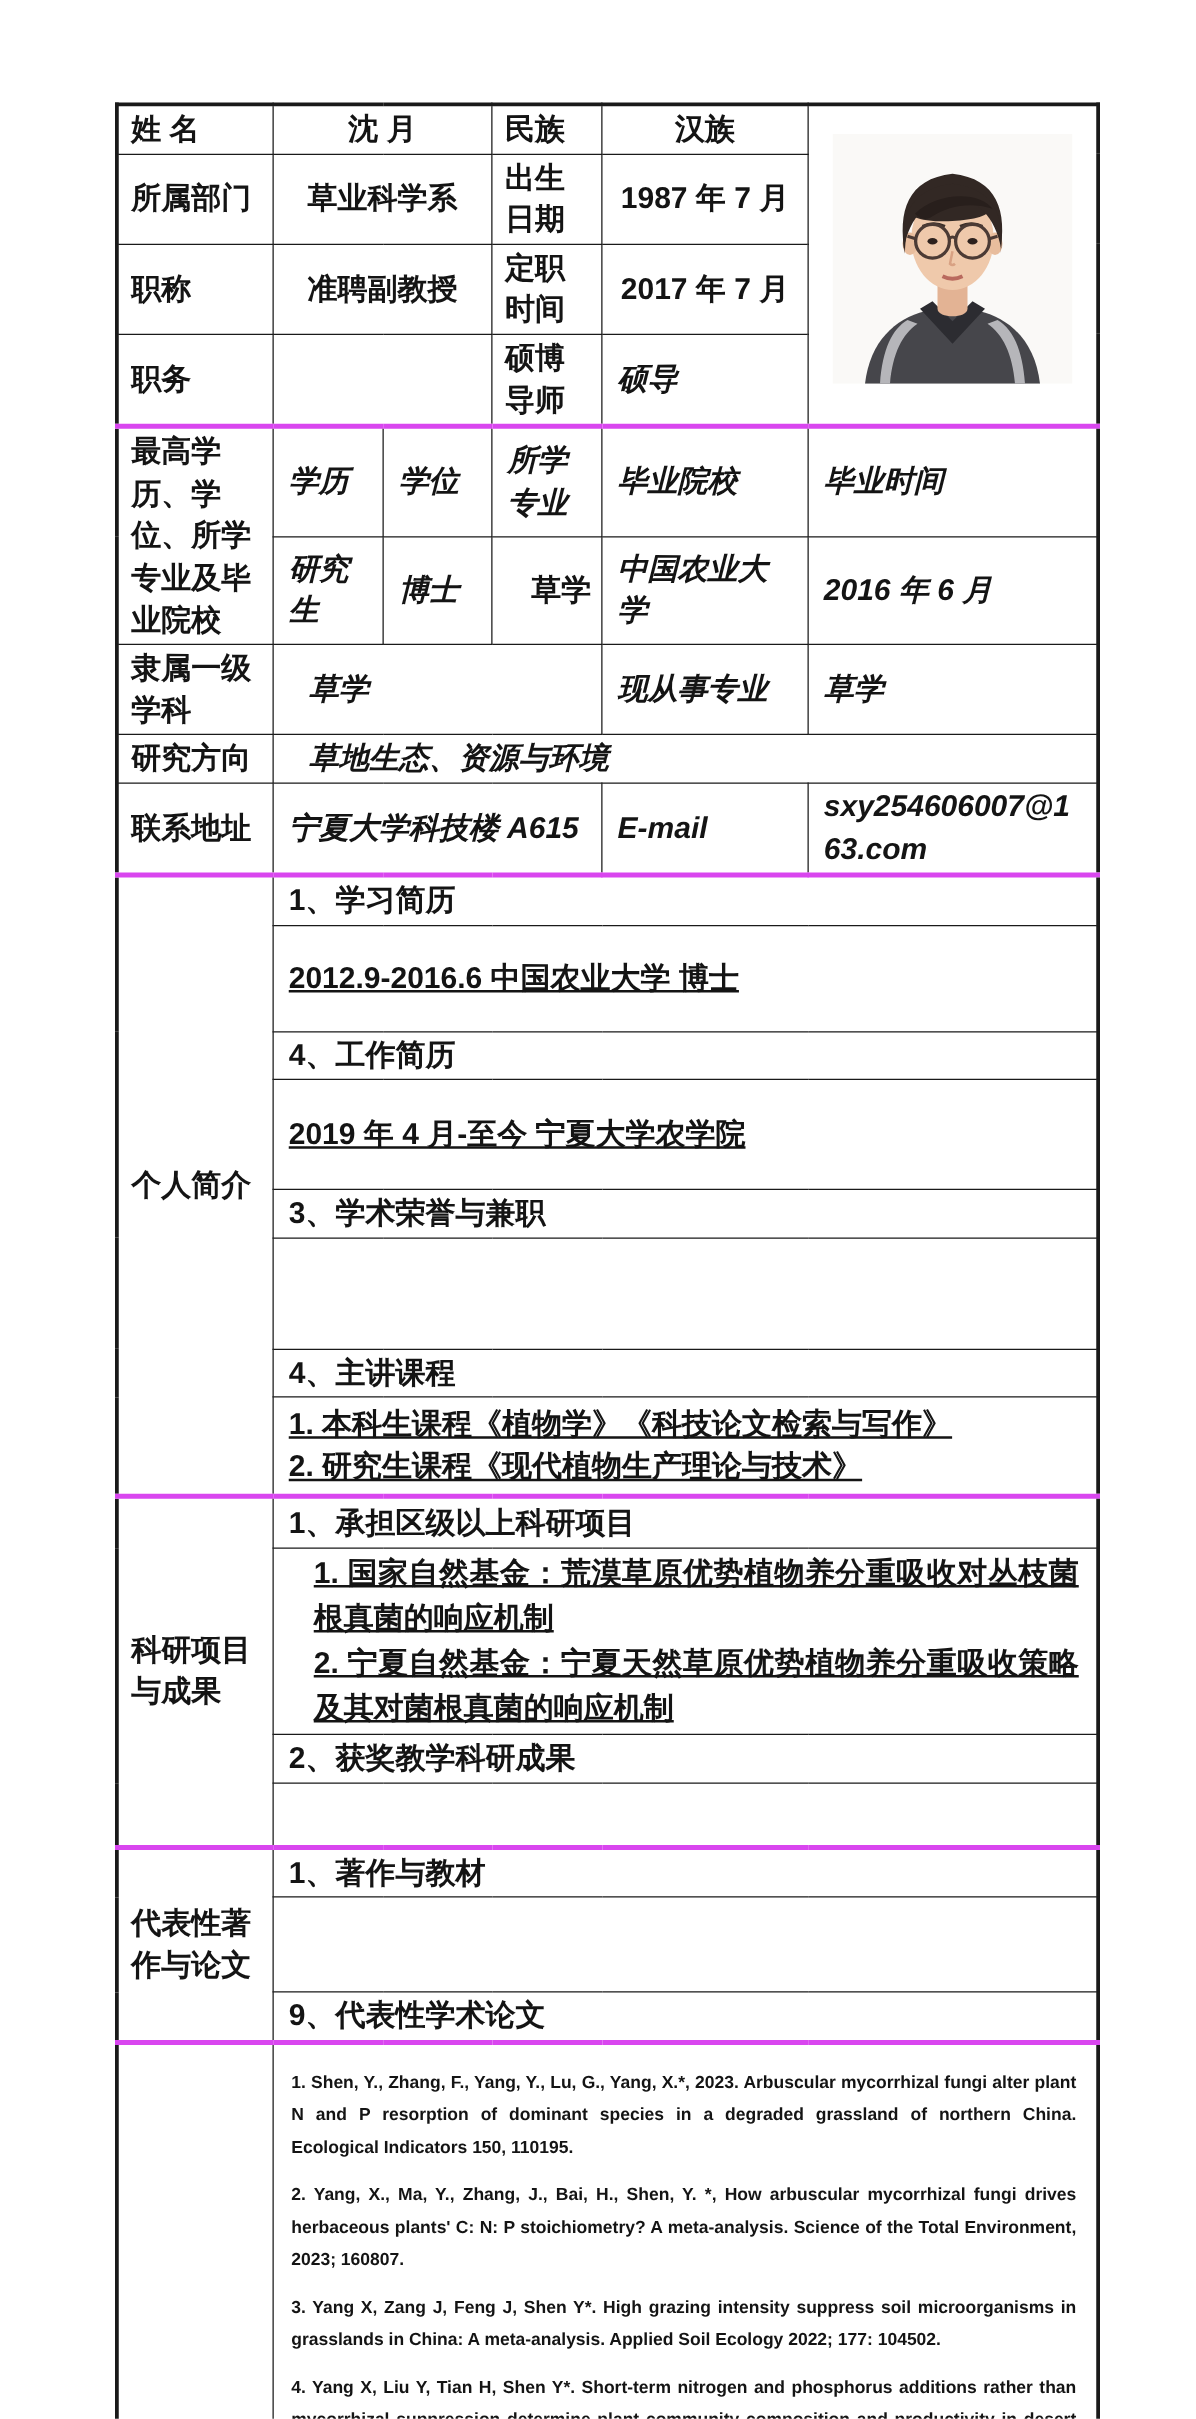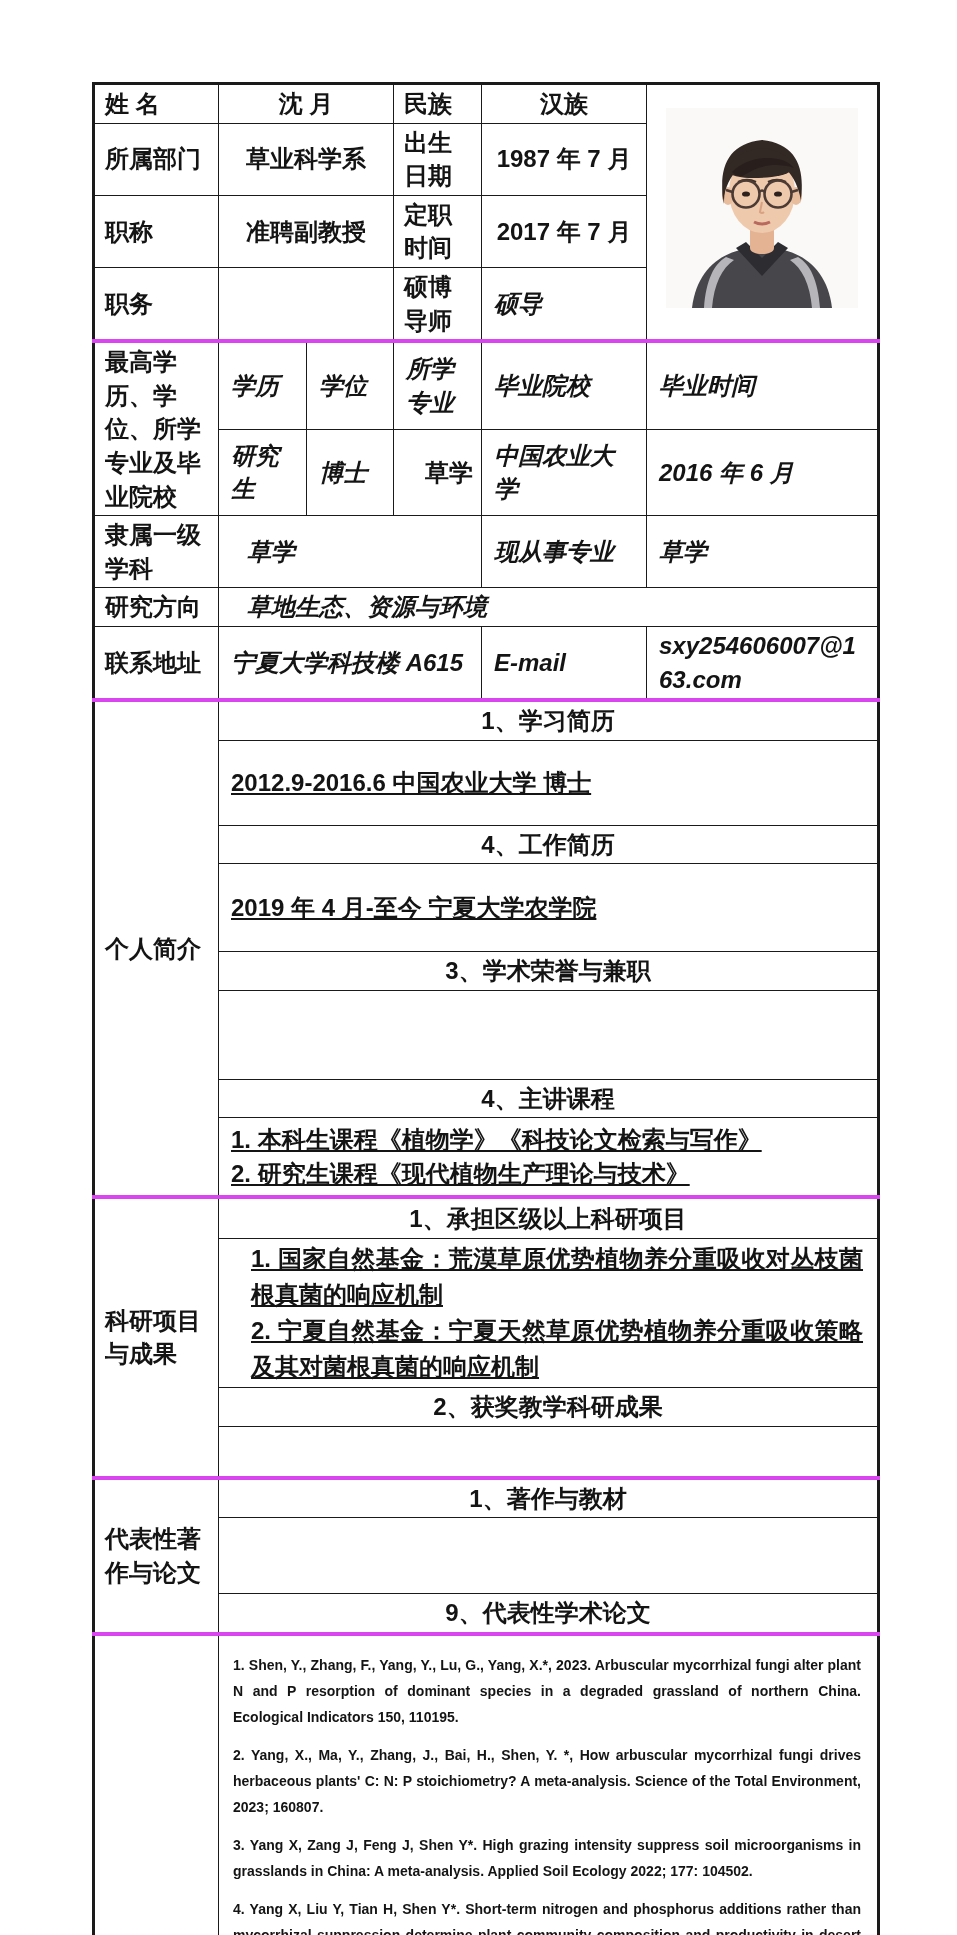--- a/index.html
+++ b/index.html
@@ -21,21 +21,21 @@
     vertical-align:middle;
     overflow:hidden;
     word-break:break-word;
   }
   tr.thick td{border-top:4px solid #d946ef;}
   td.lbl{text-align:left;padding-left:10px;}
   td.ctr{text-align:center;}
   td.lft{text-align:left;font-style:italic;}
   td.rgt{text-align:right;padding-right:8px;}
   td.indent{padding-left:28px;}
-  td.heading{text-align:center;padding-left:12px;margin-top:14px;}
+  td.heading{text-align:left;padding-left:12px;margin-top:14px;}
   td.content{text-align:left;padding-left:12px;text-decoration:underline;}
   td.just{text-align:justify;line-height:1.5;padding-right:14px;padding-left:32px;}
   td.photocell{padding:2px;text-align:center;vertical-align:middle;}
   td.pubs{
     vertical-align:top;text-align:justify;
     font-size:14px;line-height:26px;
     padding:4px 16px 4px 14px;
   }
   td.pubs p{margin:12px 0;}
   .photo-frame{display:inline-block;line-height:0;}

